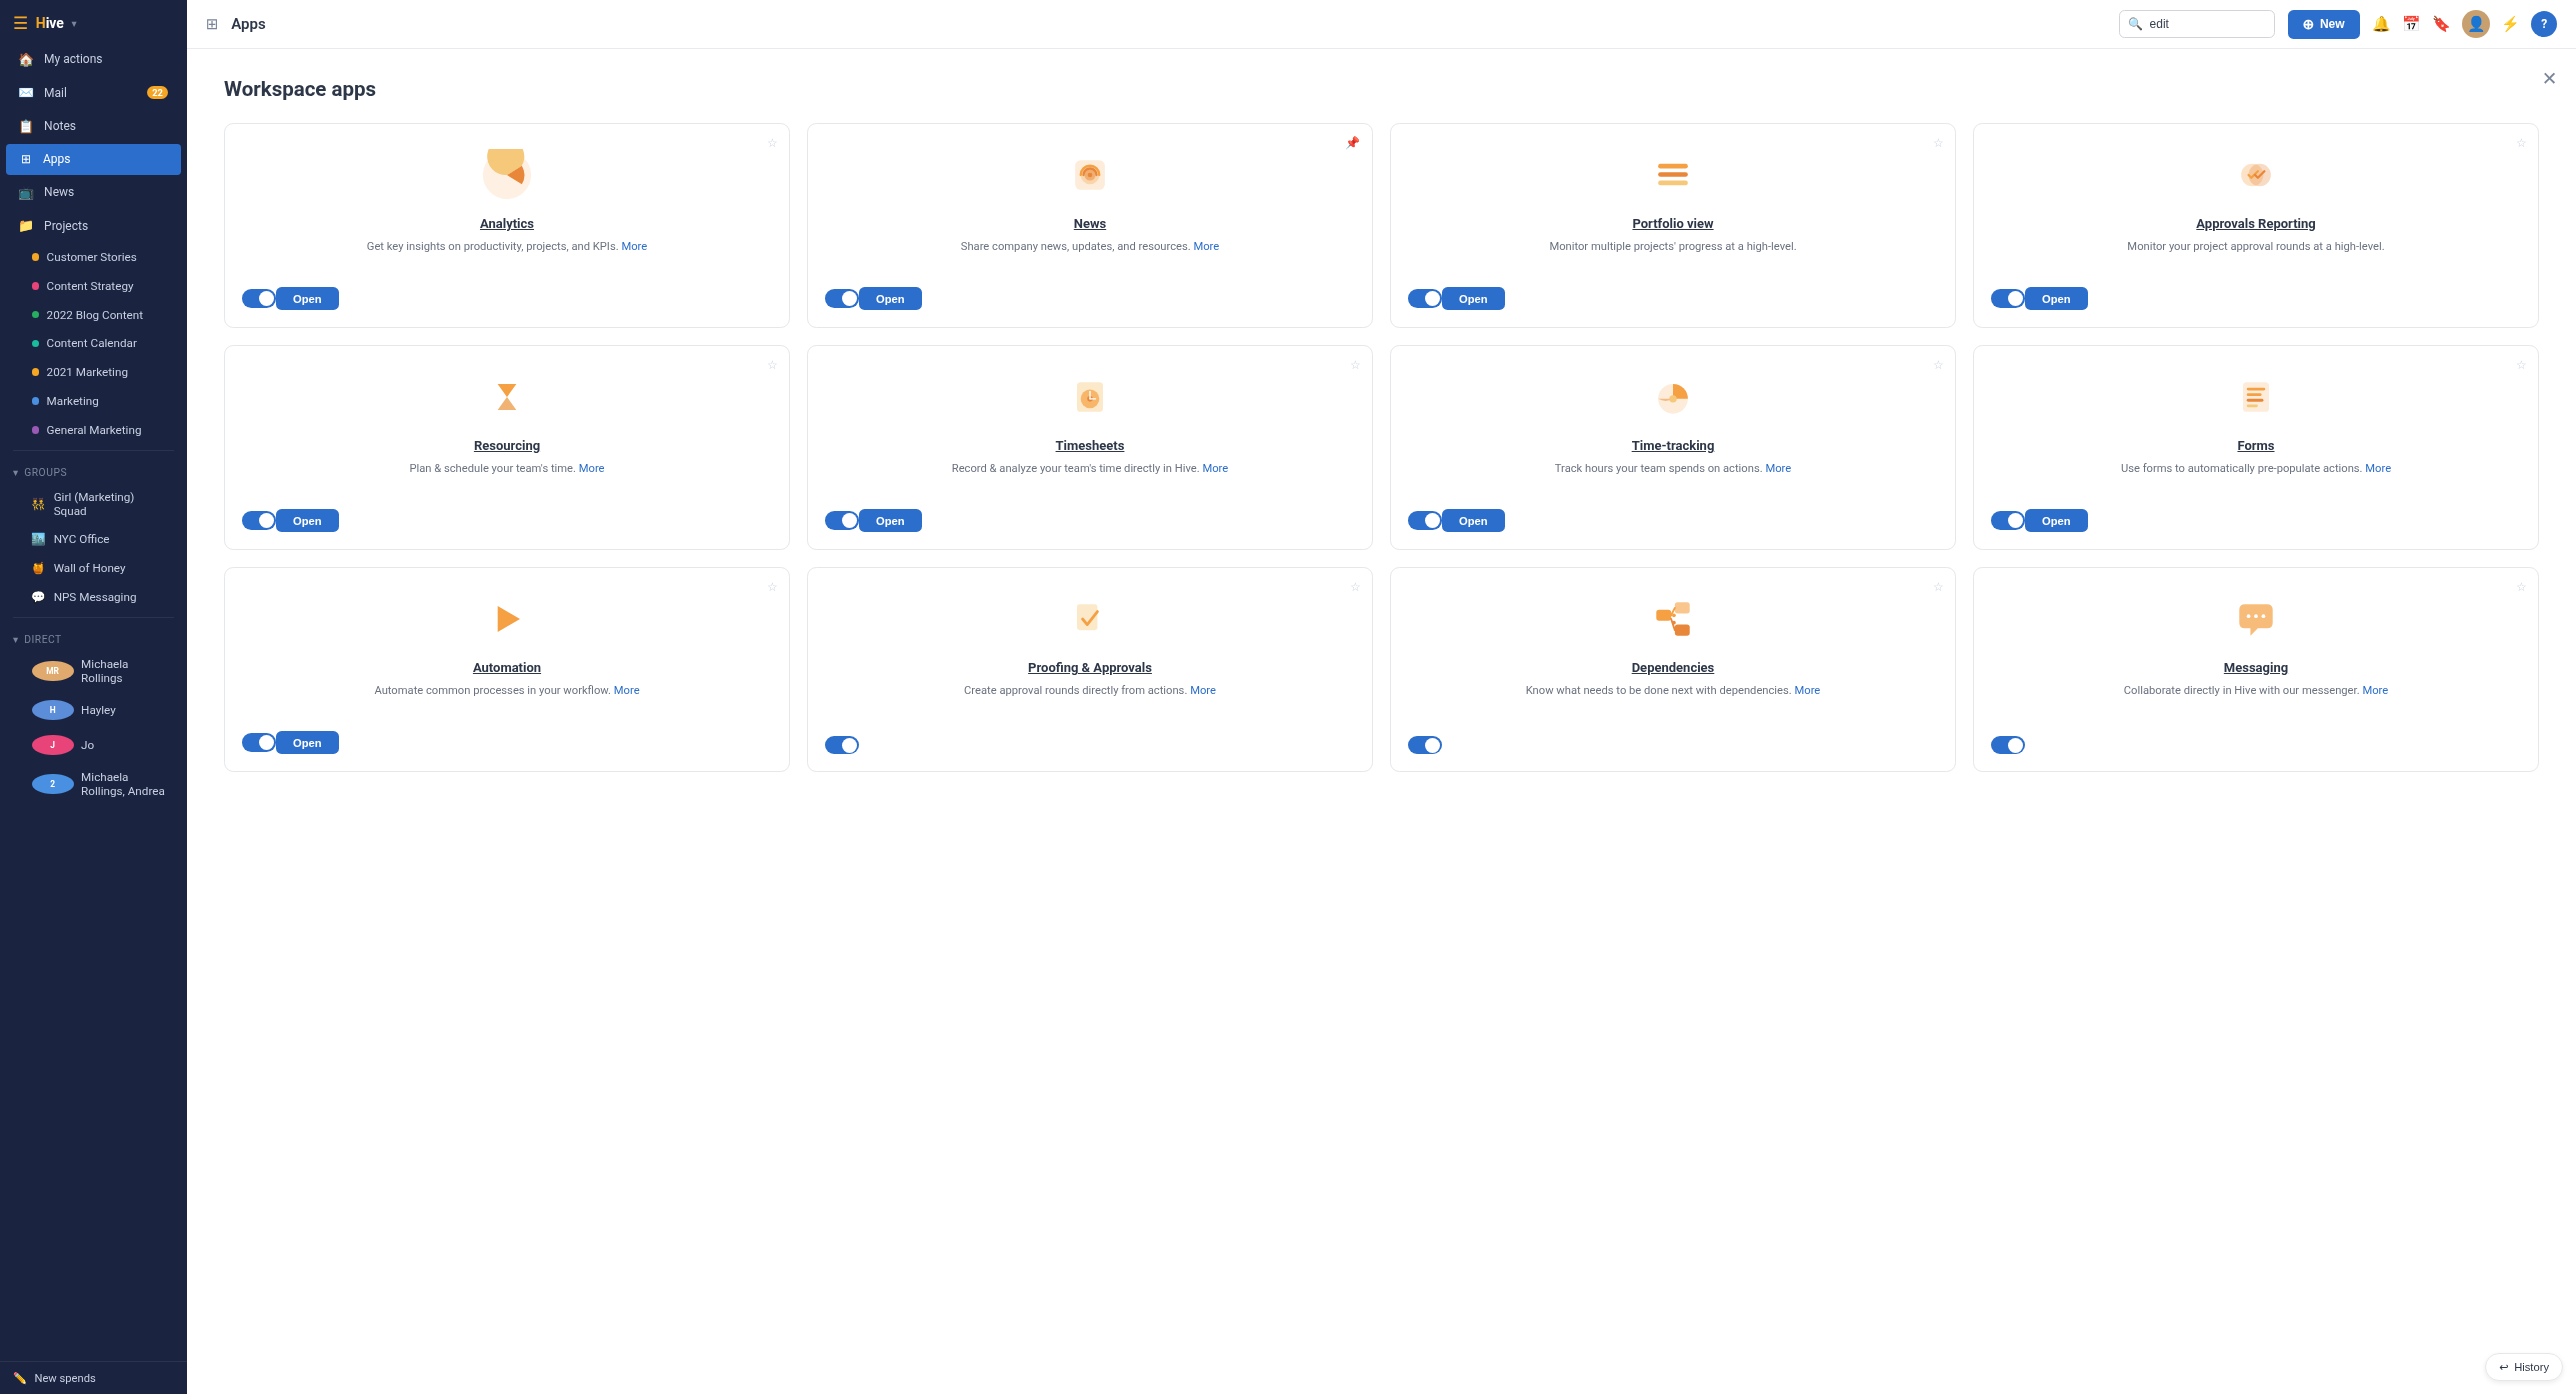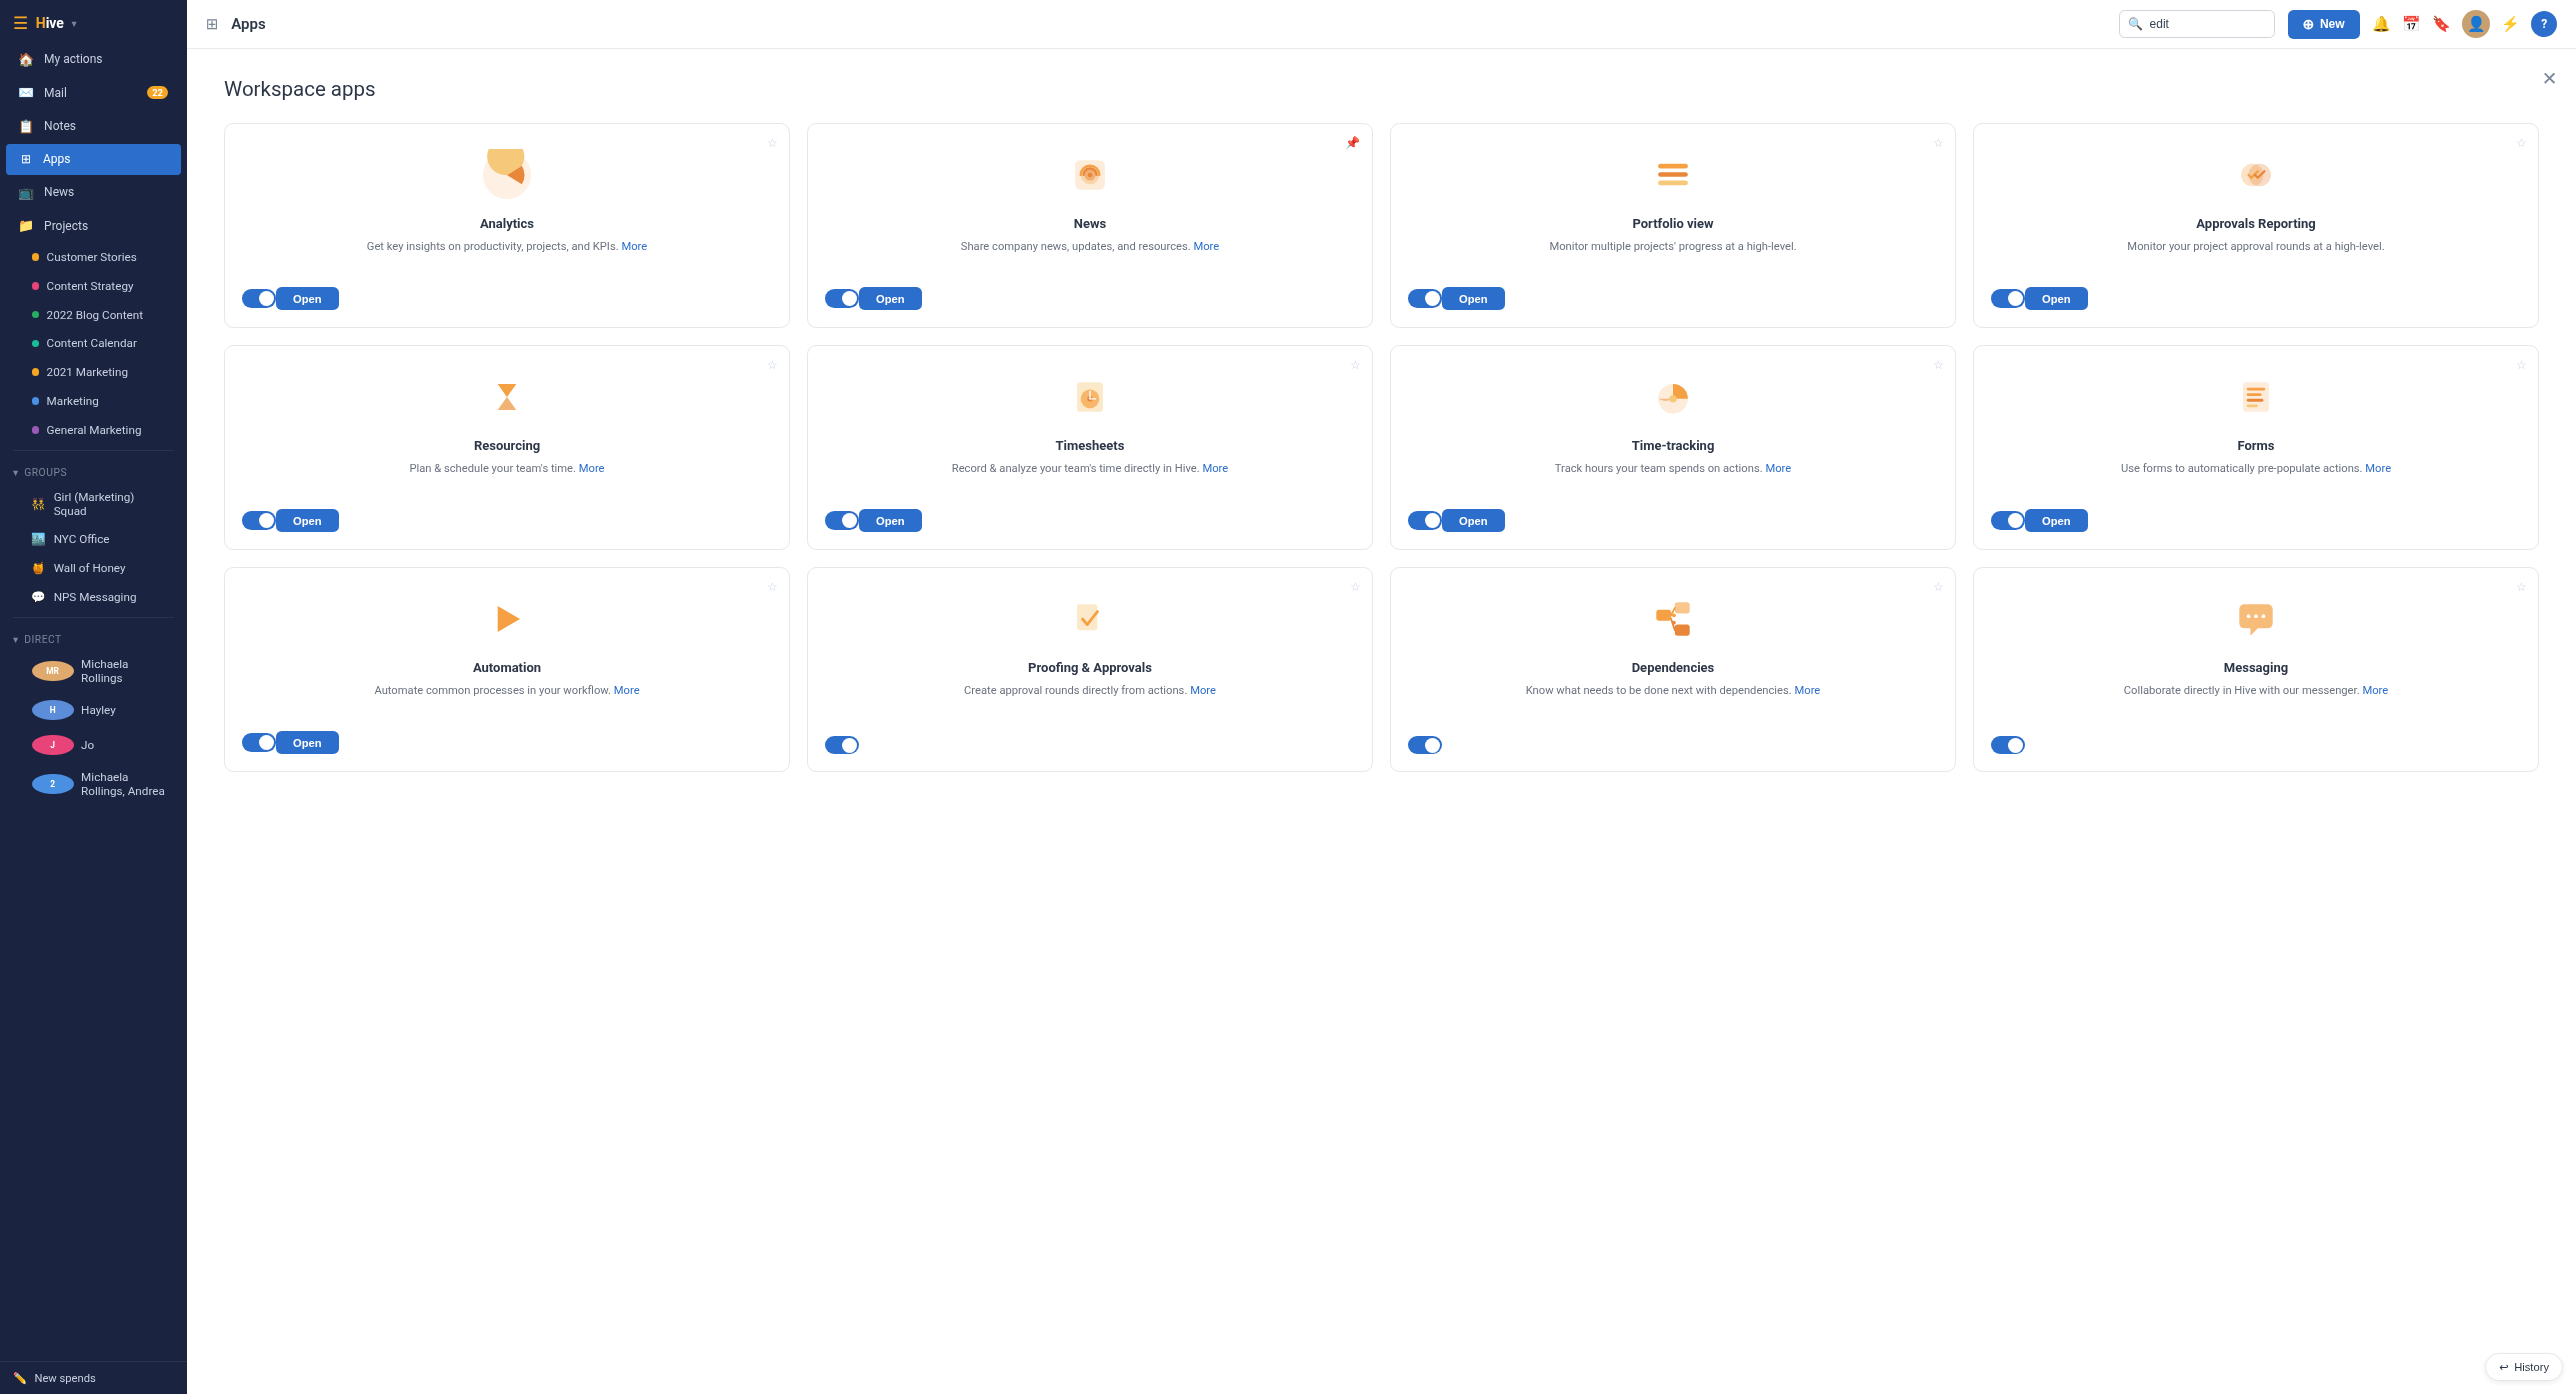--- a/index.html
+++ b/index.html
@@ -138,21 +138,21 @@
     .help-btn { width: 26px; height: 26px; border-radius: 50%; background: #2c6ecb; color: #fff; display: flex; align-items: center; justify-content: center; font-size: 12px; font-weight: 700; cursor: pointer; }
 
     
     #content {
       flex: 1;
       overflow-y: auto;
       padding: 28px 37px;
       background: #fff;
       position: relative;
     }
-    .content-title { font-size: 20.5px; font-weight: 400; color: #2d3748; margin-bottom: 22.4px; }
+    .content-title { font-size: 20.5px; font-weight: 700; color: #2d3748; margin-bottom: 22.4px; }
     .close-btn {
       position: absolute; top: 18.7px; right: 18.7px;
       font-size: 18.7px; color: #7a8599; cursor: pointer; background: none; border: none;
     }
 
     
     .apps-grid {
       display: grid;
       grid-template-columns: repeat(4, 1fr);
       gap: 17px;
@@ -168,21 +168,21 @@
       background: #fff;
       position: relative;
       min-height: 205px;
     }
     .app-card-pin {
       position: absolute; top: 11.2px; right: 11.2px;
       font-size: 12px; color: #c8d0e0; cursor: pointer;
     }
     .app-card-pin.pinned { color: #2c6ecb; }
     .app-icon-wrap { width: 60px; height: 60px; margin-bottom: 11.2px; display: flex; align-items: center; justify-content: center; }
-    .app-name { font-size: 13px; font-weight: 700; color: #2d3748; margin-bottom: 7.5px; }
+    .app-name { font-size: 13px; font-weight: 700; color: #2d3748; margin-bottom: 7.5px; text-decoration: underline; }
     .app-desc { font-size: 11.2px; color: #6b7280; line-height: 1.5; flex: 1; }
     .app-desc a, .app-desc .more-link { color: #2c6ecb; text-decoration: none; }
     .app-footer { display: flex; align-items: center; justify-content: flex-start; width: 100%; margin-top: 13px; }
     .toggle {
       width: 34px; height: 18.7px; border-radius: 9.3px;
       display: flex; align-items: center; padding: 1.9px;
       cursor: pointer; position: relative;
     }
     .toggle-on { background: #2c6ecb; }
     .toggle-thumb { width: 15px; height: 15px; border-radius: 50%; background: #fff; position: absolute; transition: left 0.2s; }

